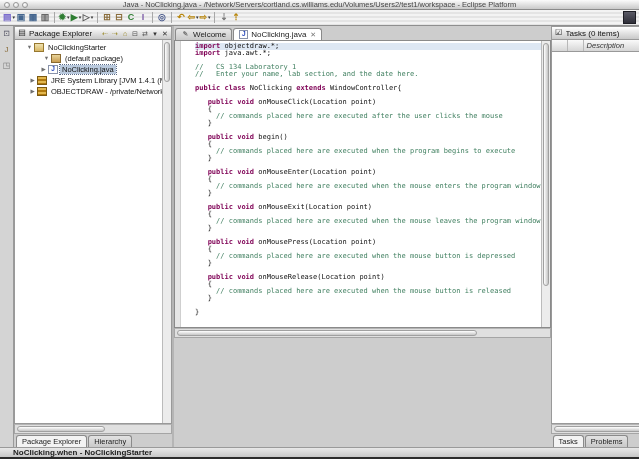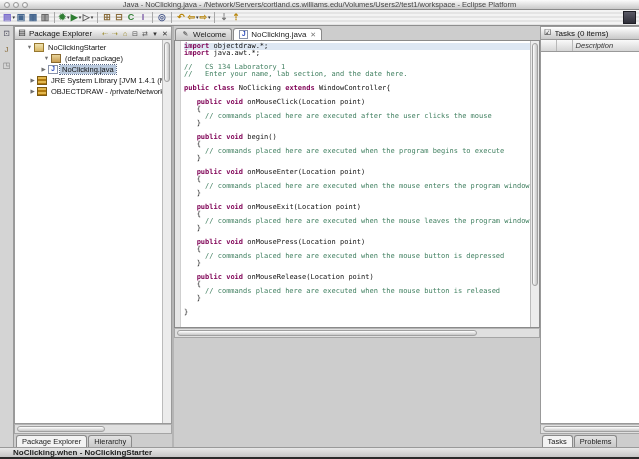--- a/index.html
+++ b/index.html
@@ -56,21 +56,21 @@
 
   .rightcol{flex:1;display:flex;min-width:0;}
   .editorarea{height:312px;flex:none;display:flex;flex-direction:column;min-width:0;}
   .edittabs{height:14px;flex:none;display:flex;align-items:flex-end;gap:1px;padding-left:1px;background:#cdcdcd;}
   .etab{display:flex;align-items:center;gap:3px;font-size:8px;height:12px;padding:0 5px;border:1px solid #8a8a8a;border-bottom:none;border-radius:3px 3px 0 0;background:linear-gradient(#e8e8e8,#c9c9c9);white-space:nowrap;}
   .etab.active{background:#ffffff;}
   .eticon{width:9px;height:9px;display:inline-flex;align-items:center;justify-content:center;font-size:6.5px;font-weight:bold;line-height:1;}
   .closex{font-size:7px;color:#777;margin-left:1px;}
   .editorbody{flex:1;display:flex;border:1px solid #8a8a8a;background:#fff;min-height:0;}
   .ruler{width:6px;flex:none;background:#e6e6e6;border-right:1px solid #cfcfcf;}
-  .code{flex:1;min-width:0;overflow:hidden;padding:2px 0 0 3px;font-family:"DejaVu Sans Mono",monospace;font-size:7px;line-height:7px;white-space:pre;}
+  .code{flex:1;min-width:0;overflow:hidden;padding:2px 0 0 14px;font-family:"DejaVu Sans Mono",monospace;font-size:7px;line-height:7px;white-space:pre;}
   .codeline{height:7px;}
   .codeline.hl{background:#dde7f3;}
   .kw{color:#7f0055;font-weight:bold;}
   .cm{color:#3f7f5f;}
   .pl{color:#101010;}
   .hsash{height:3px;flex:none;background:#bdbdbd;}
 
   .tasksview{flex:1;display:flex;flex-direction:column;min-height:0;}
   .colheads{height:12px;flex:none;display:flex;background:linear-gradient(#fafafa,#d6d6d6);border:1px solid #999;border-top:none;overflow:hidden;}
   .col{border-right:1px solid #b8b8b8;font-size:7.5px;color:#333;padding:1px 3px;white-space:nowrap;overflow:hidden;flex:none;}

